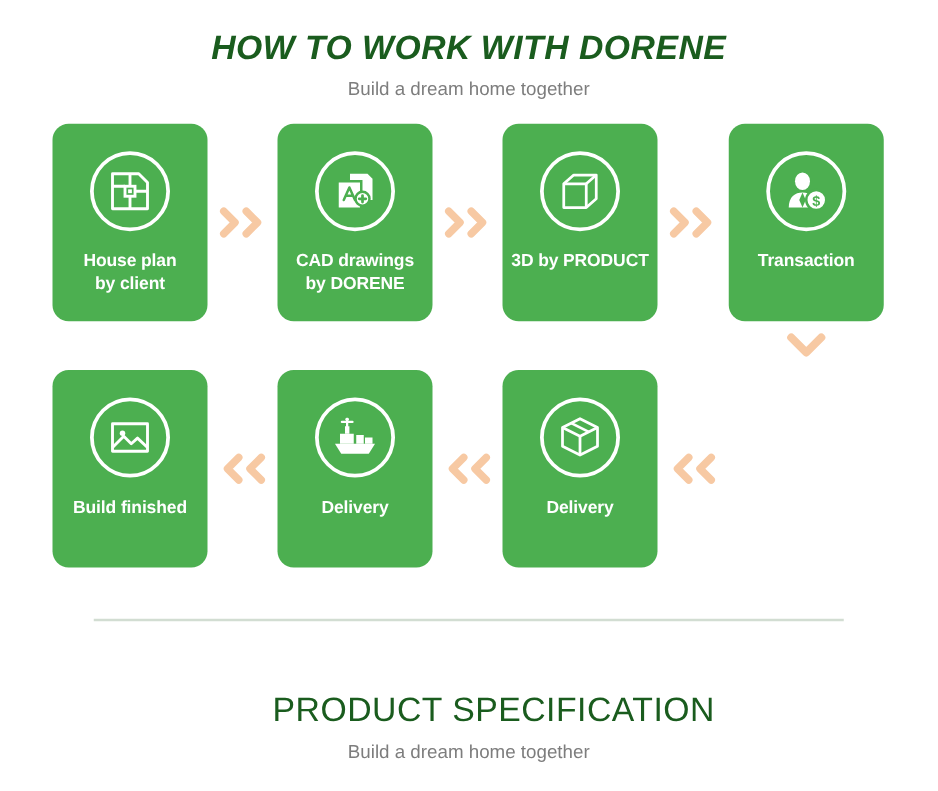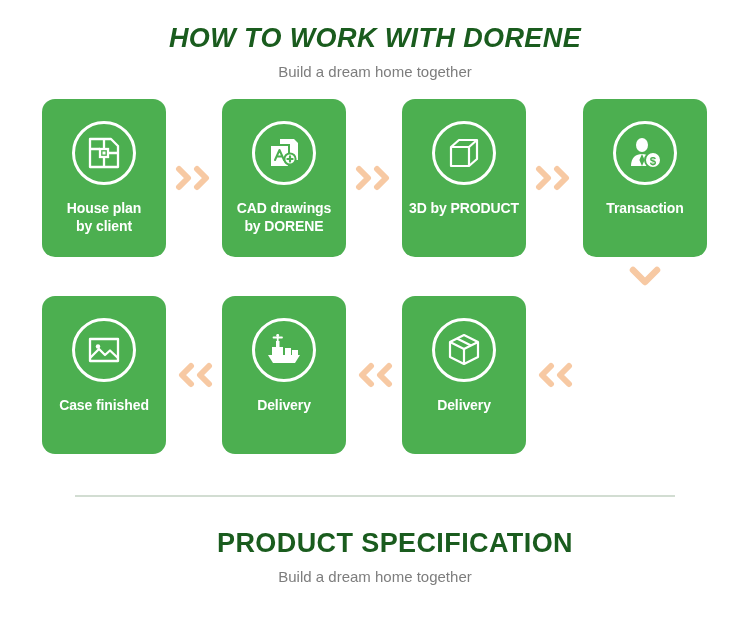--- a/index.html
+++ b/index.html
@@ -124,23 +124,23 @@
     width: 750px;
     text-align: center;
   }
   .divider {
     width: 600px;
     height: 2px;
     background: #d2ddd2;
     margin: 0 auto;
   }
   .footer-title {
-    margin-top: 32px;
+    margin-top: 57px;
     font-size: 27px;
-    font-weight: bold;
+    font-weight: normal;
     color: #1a5c1e;
     letter-spacing: 0.4px;
     line-height: 1.1;
     padding-left: 40px;
   }
   .footer-subtitle {
     margin-top: 9px;
     font-size: 15px;
     color: #7d7d7d;
   }
@@ -240,21 +240,21 @@
   <div class="row row-2">
 
     <div class="card c0">
       <div class="icon-wrap">
         <svg width="34" height="34" viewBox="0 0 34 34" fill="none" stroke="#ffffff" stroke-width="2.3" stroke-linejoin="round">
           <rect x="3" y="6" width="28" height="22"></rect>
           <circle cx="11" cy="13.5" r="2.2" fill="#ffffff" stroke="none"></circle>
           <path d="M3 25 L12 16 L18 22 L23 17.5 L31 25"></path>
         </svg>
       </div>
-      <div class="card-label">Case finished</div>
+      <div class="card-label">Build finished</div>
     </div>
 
     <div class="conn h h0">
       <svg width="40" height="26" viewBox="0 0 40 26" fill="none" stroke="#F7C9A3" stroke-width="6" stroke-linecap="round" stroke-linejoin="round">
         <path d="M17 4 L8 13 L17 22"></path>
         <path d="M35 4 L26 13 L35 22"></path>
       </svg>
     </div>
 
     <div class="card c1">

